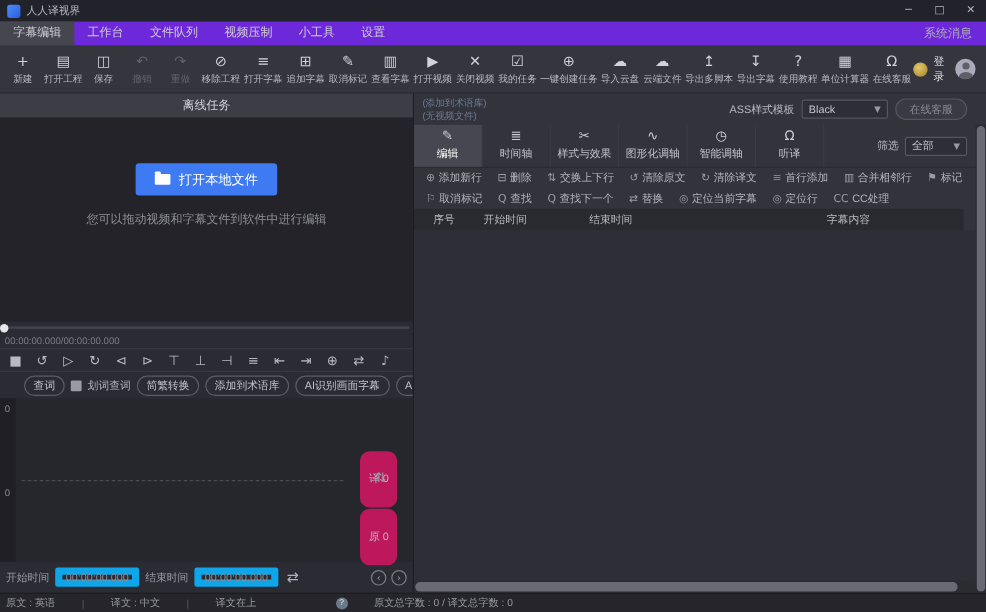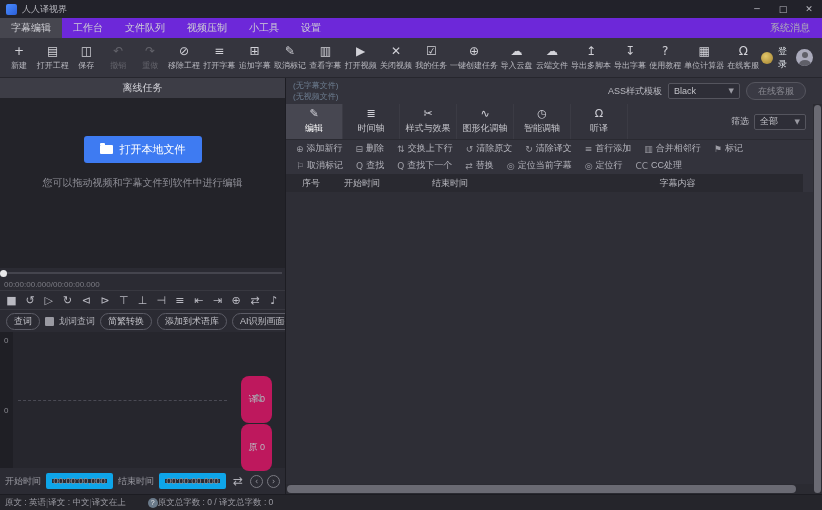--- a/index.html
+++ b/index.html
@@ -30,34 +30,34 @@
   .member-dot{width:12px;height:12px;border-radius:50%;background:radial-gradient(circle at 40% 35%,#e3c76a,#a3822f);flex:none}
   .login-label{font-size:9px;color:#dfe3e8}
   .avatar{width:17px;height:17px;border-radius:50%;background:#aab;position:relative;overflow:hidden;flex:none}
   .avatar::before{content:"";position:absolute;top:3px;left:5.5px;width:6px;height:6px;border-radius:50%;background:#5f5f68}
   .avatar::after{content:"";position:absolute;top:11px;left:2.5px;width:12px;height:9px;border-radius:50%;background:#5f5f68}
 
   
   .main{flex:1;display:flex;min-height:0}
 
   
-  .left-panel{width:286px;flex:none;display:flex;flex-direction:column;background:#2b2b33;border-right:1px solid #1d1d23}
+  .left-panel{width:345px;flex:none;display:flex;flex-direction:column;background:#2b2b33;border-right:1px solid #1d1d23}
   .lp-header{height:20px;background:#3d3d46;display:flex;align-items:center;justify-content:center;font-size:10px;color:#d4d4da;flex:none}
   .dropzone{height:170px;background:#232329;display:flex;flex-direction:column;align-items:center;padding-top:38px;gap:13px;flex:none}
   .open-btn{display:flex;align-items:center;gap:7px;background:#3e7bf2;color:#fff;border:none;border-radius:3px;padding:6px 16px;font-size:11px;font-family:inherit}
   .folder-glyph{width:13px;height:9px;background:#fff;border-radius:1px;position:relative;flex:none}
   .folder-glyph::before{content:"";position:absolute;top:-2px;left:0;width:5px;height:2px;background:#fff;border-radius:1px 1px 0 0}
   .hint{font-size:10px;color:#8f8f97}
   .timeline{height:10px;display:flex;align-items:center;position:relative;flex:none}
   .tl-track{height:2px;background:#45454e;flex:1;margin-right:3px}
   .tl-knob{width:7px;height:7px;border-radius:50%;background:#e8e8ea;position:absolute;left:0;top:1.5px}
   .timecode{height:12px;font-size:8px;color:#7c7c84;padding-left:4px;display:flex;align-items:center;flex:none}
   .controls{height:20px;display:flex;align-items:center;padding:0 2px;border-top:1px solid #383840;border-bottom:1px solid #383840;flex:none}
   .ctrl{width:22px;text-align:center;font-size:11px;color:#b9b9c1;font-family:"DejaVu Sans",sans-serif}
-  .lookup{height:22px;display:flex;align-items:center;gap:5px;padding:0 6px;overflow:hidden;flex:none}
+  .lookup{height:22px;display:flex;align-items:center;gap:5px;padding:0 20px;overflow:hidden;flex:none}
   .pill{border:1px solid #5c5c66;border-radius:9px;padding:1px 7px;font-size:9px;color:#c3c3c9;white-space:nowrap;background:transparent;font-family:inherit}
   .cb{width:9px;height:9px;background:#9a9aa2;border-radius:1px;flex:none}
   .cb-label{font-size:9px;color:#b3b3ba;white-space:nowrap}
   .editor{flex:1;background:#26262d;position:relative;min-height:0}
   .gutter{position:absolute;left:0;top:0;bottom:0;width:13px;background:#1f1f25}
   .ln{position:absolute;left:4px;font-size:8px;color:#8a8a92}
   .ln-top{top:4px}
   .ln-bot{top:calc(50% + 6px)}
   .dash{position:absolute;left:18px;right:58px;top:50%;border-top:1px dashed #4a4a54}
   .badge{position:absolute;background:#be185d;border-radius:8px;padding:17px 7px;font-size:9px;color:#b9b9c1;white-space:nowrap}
@@ -96,21 +96,21 @@
   .th{font-size:9px;color:#b9b9c0}
   .th-index{padding-left:16px}
   .th-content{text-align:center}
   .table-body{flex:1;background:#2e2e36;margin-right:9px;min-height:0}
   .h-scrollbar{height:10px;background:#2b2b32;flex:none;display:flex;align-items:center;padding:0 1px;margin-right:9px}
   .h-thumb{height:8px;width:97%;background:#6a6a73;border-radius:4px}
   .v-scrollbar{position:absolute;top:26px;bottom:0;right:0;width:9px;background:#2b2b32;display:flex;justify-content:center;padding:1px 0}
   .v-thumb{width:7px;height:100%;background:#6a6a73;border-radius:4px}
 
   
-  .statusbar{height:16px;background:#25252b;border-top:1px solid #1c1c22;display:flex;align-items:center;padding:0 5px;gap:0;flex:none}
+  .statusbar{height:16px;background:#25252b;border-top:1px solid #1c1c22;display:flex;align-items:center;padding:0 5px;gap:22px;flex:none}
   .sb-text{font-size:8.5px;color:#9a9aa2;white-space:nowrap}
   .sb-sep{font-size:8.5px;color:#5a5a62}
   .sb-gap{width:22px}
   .q-circle{width:10px;height:10px;border-radius:50%;background:#6a7a8a;color:#e8e8ea;font-size:7px;display:flex;align-items:center;justify-content:center;flex:none}
 </style>
 </head>
 <body>
 
 <div class="titlebar">
   <span class="app-logo"></span>
@@ -293,21 +293,21 @@
       <div class="circle-group">
         <span class="circle-btn">‹</span>
         <span class="circle-btn">›</span>
       </div>
     </div>
   </div>
 
   <div class="right-panel">
     <div class="rp-info">
       <div class="no-files">
-        <span>(无字幕文件)</span>
+        <span>(添加到术语库)</span>
         <span>(无视频文件)</span>
       </div>
       <span class="spacer"></span>
       <span class="ass-label">ASS样式模板</span>
       <div class="mini-select ass-select">
         <span>Black</span>
         <span class="caret">▼</span>
       </div>
       <button class="compress-btn">在线客服</button>
     </div>

